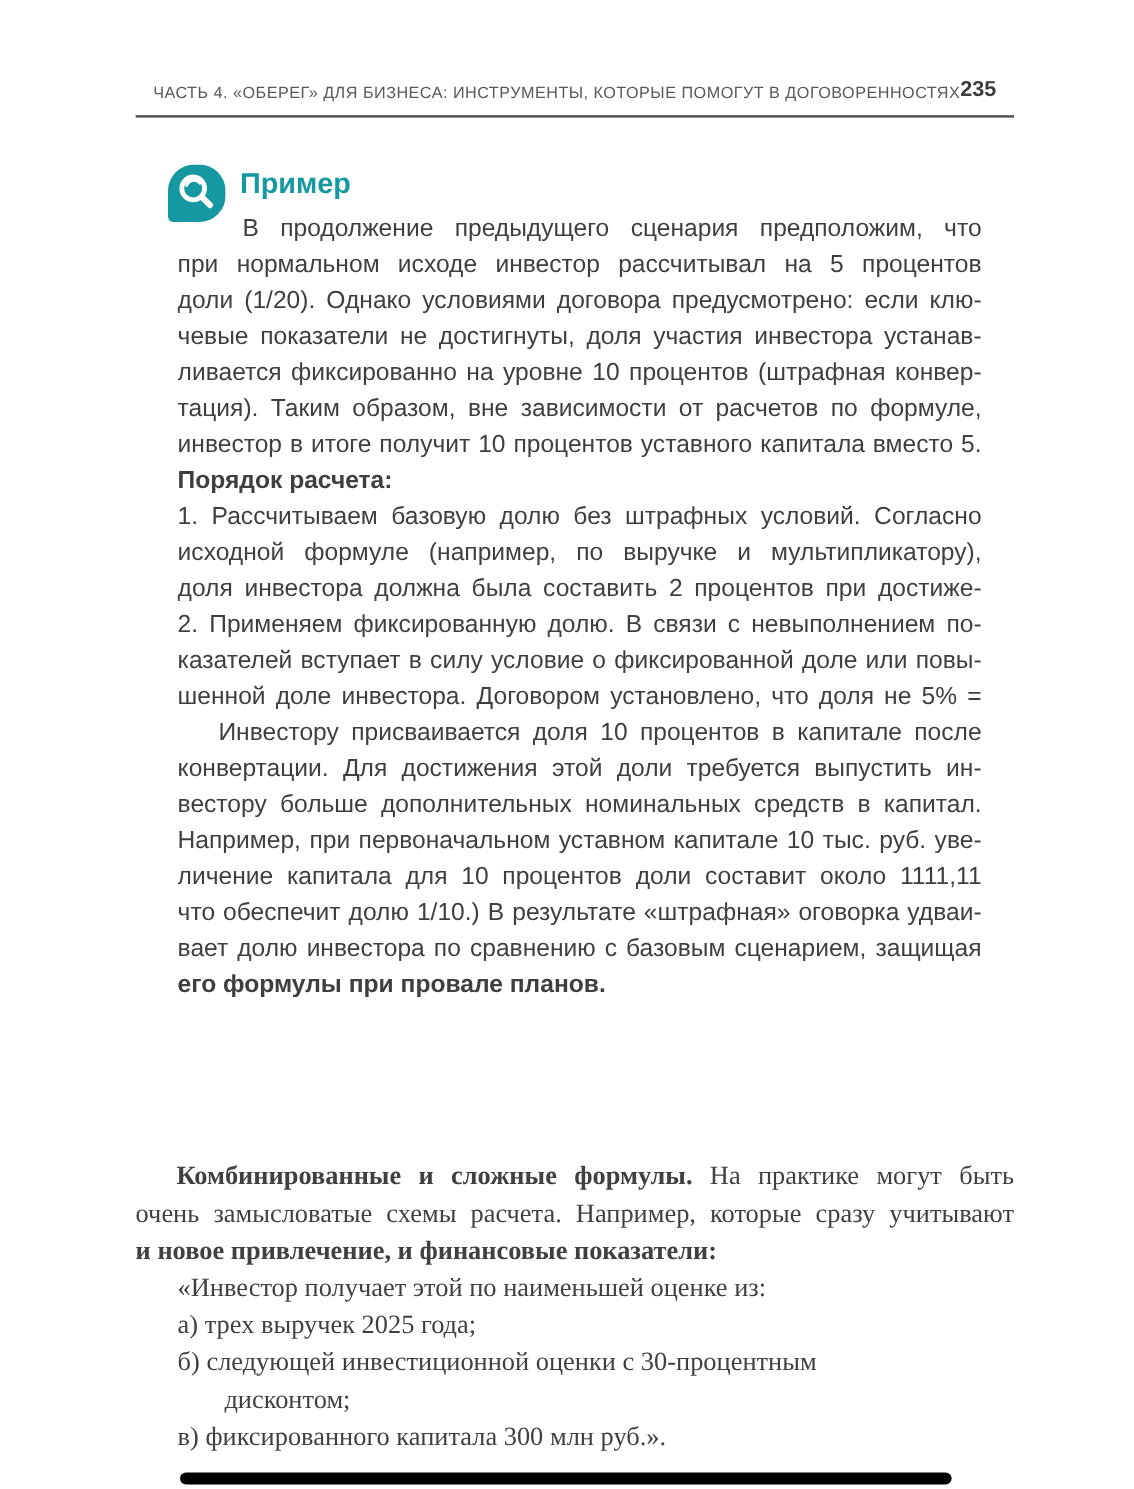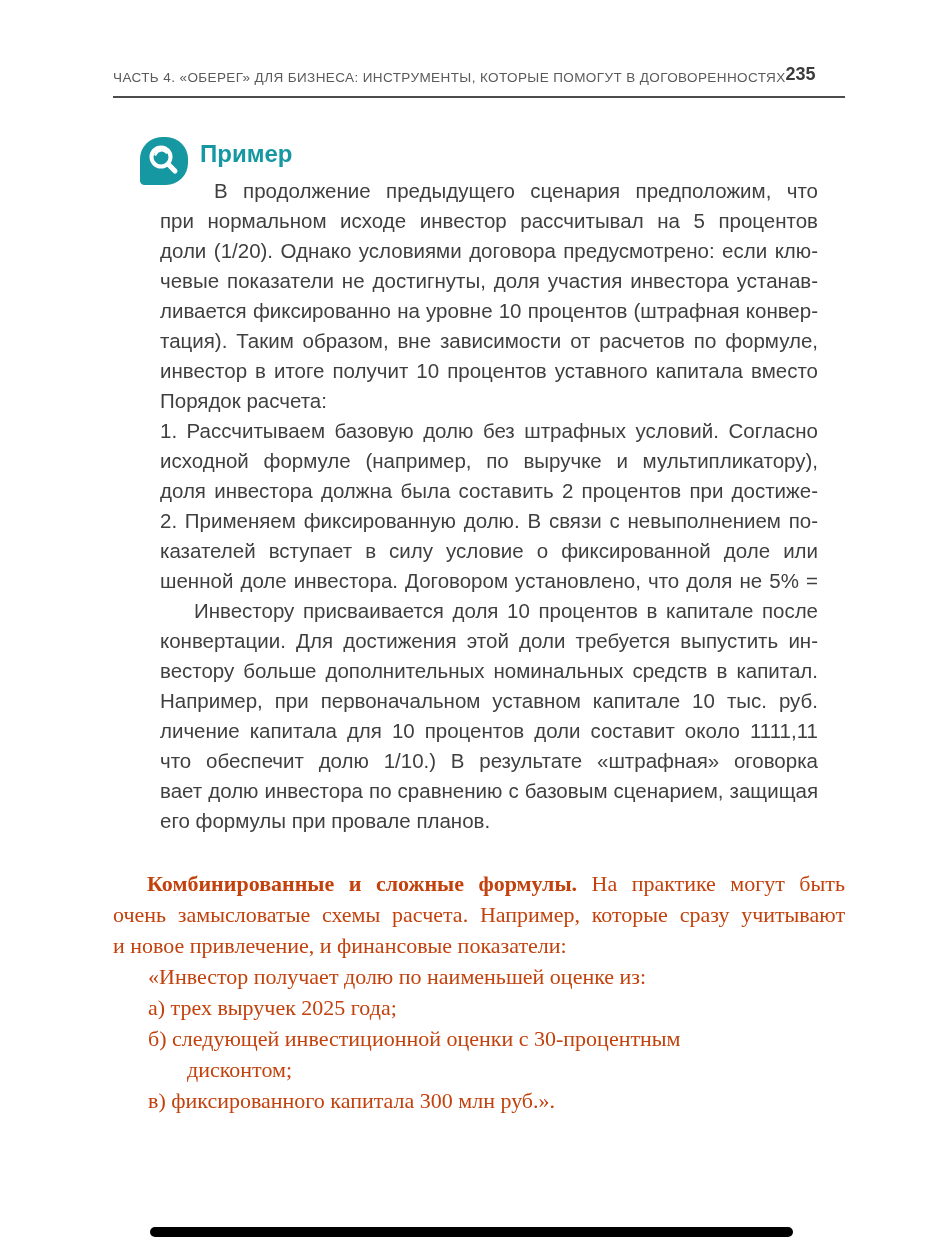--- a/index.html
+++ b/index.html
@@ -12,21 +12,21 @@
     font-family: "Liberation Sans", sans-serif;
   }
 
   
   .runhead {
     position: absolute;
     left: 113px;
     top: 64px;
     width: 732px;
     display: flex;
-    justify-content: flex-start;
+    justify-content: center;
     align-items: flex-end;
   }
   .runhead .title {
     font-size: 13.5px;
     letter-spacing: 0.4px;
     color: #5a5a5a;
     font-weight: 400;
   }
   .runhead .pagenum {
     font-size: 18px;
@@ -61,38 +61,38 @@
   .example .ex-label {
     position: absolute;
     left: 52px;
     top: 1px;
     margin: 0;
     font-size: 24px;
     font-weight: 700;
     color: #1598a2;
   }
   .example .ex-lines { margin-top: 3px; font-size: 20.5px; }
-  .example .ln { line-height: 30px; height: 30px; margin-left: 12px; }
+  .example .ln { line-height: 30px; height: 30px; }
 
   
   .serifsec {
     position: absolute;
     left: 113px;
-    top: 868px;
+    top: 964px;
     width: 732px;
     font-family: "Liberation Serif", serif;
     font-size: 22px;
-    color: #c2410c;
+    color: #404040;
   }
   .serifsec .ln { line-height: 31px; height: 31px; }
 
   
   .ln { overflow: hidden; }
   .j { text-align: justify; text-align-last: justify; }
-  .end { text-align: left; }
+  .end { text-align: left; font-weight: bold; }
   .first { padding-left: 54px; text-align: justify; text-align-last: justify; }
   .ind { text-indent: 34px; }
   .q  { padding-left: 35px; }
   .q2 { padding-left: 74px; }
 
   
   .bottom-bar {
     position: absolute;
     left: 150px;
     top: 1227px;
@@ -148,21 +148,21 @@
         <div class="ln j">что обеспечит долю 1/10.) В результате «штрафная» оговорка удваи-</div>
         <div class="ln j">вает долю инвестора по сравнению с базовым сценарием, защищая</div>
         <div class="ln end">его формулы при провале планов.</div>
       </div>
   </section>
 
   <section class="serifsec" id="serif-lines">
       <div class="ln ind j"><b>Комбинированные и сложные формулы.</b> На практике могут быть</div>
       <div class="ln j">очень замысловатые схемы расчета. Например, которые сразу учитывают</div>
       <div class="ln end">и новое привлечение, и финансовые показатели:</div>
-      <div class="ln q">«Инвестор получает долю по наименьшей оценке из:</div>
+      <div class="ln q">«Инвестор получает этой по наименьшей оценке из:</div>
       <div class="ln q">а) трех выручек 2025 года;</div>
       <div class="ln q">б) следующей инвестиционной оценки с 30-процентным</div>
       <div class="ln q2">дисконтом;</div>
       <div class="ln q">в) фиксированного капитала 300 млн руб.».</div>
     </section>
 
   <div class="bottom-bar"></div>
 
 </div>
 

